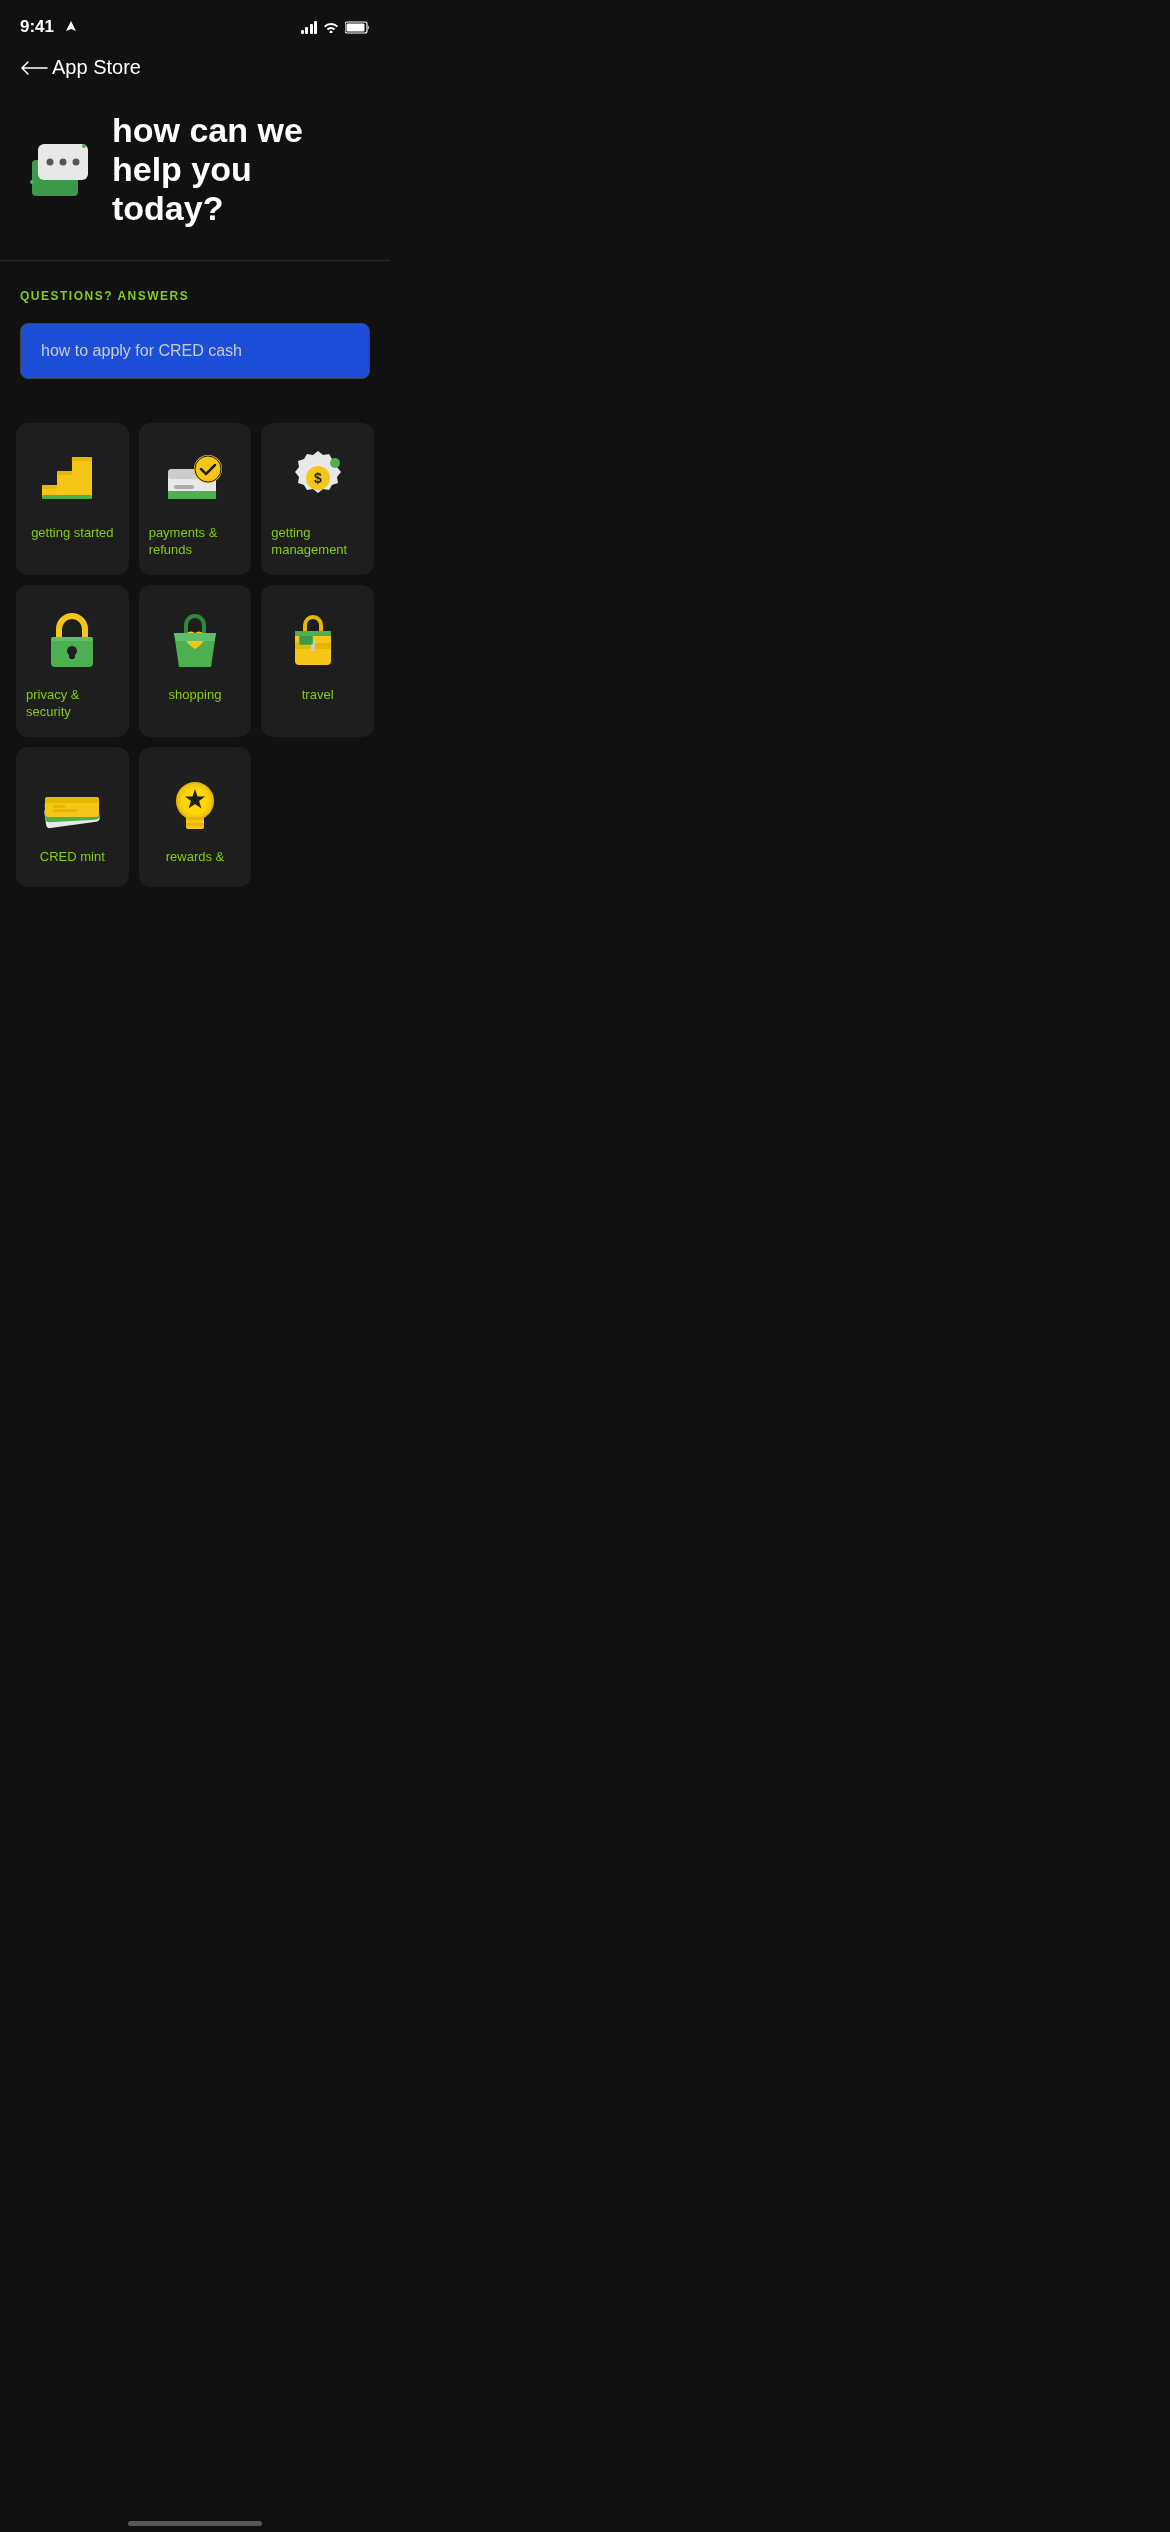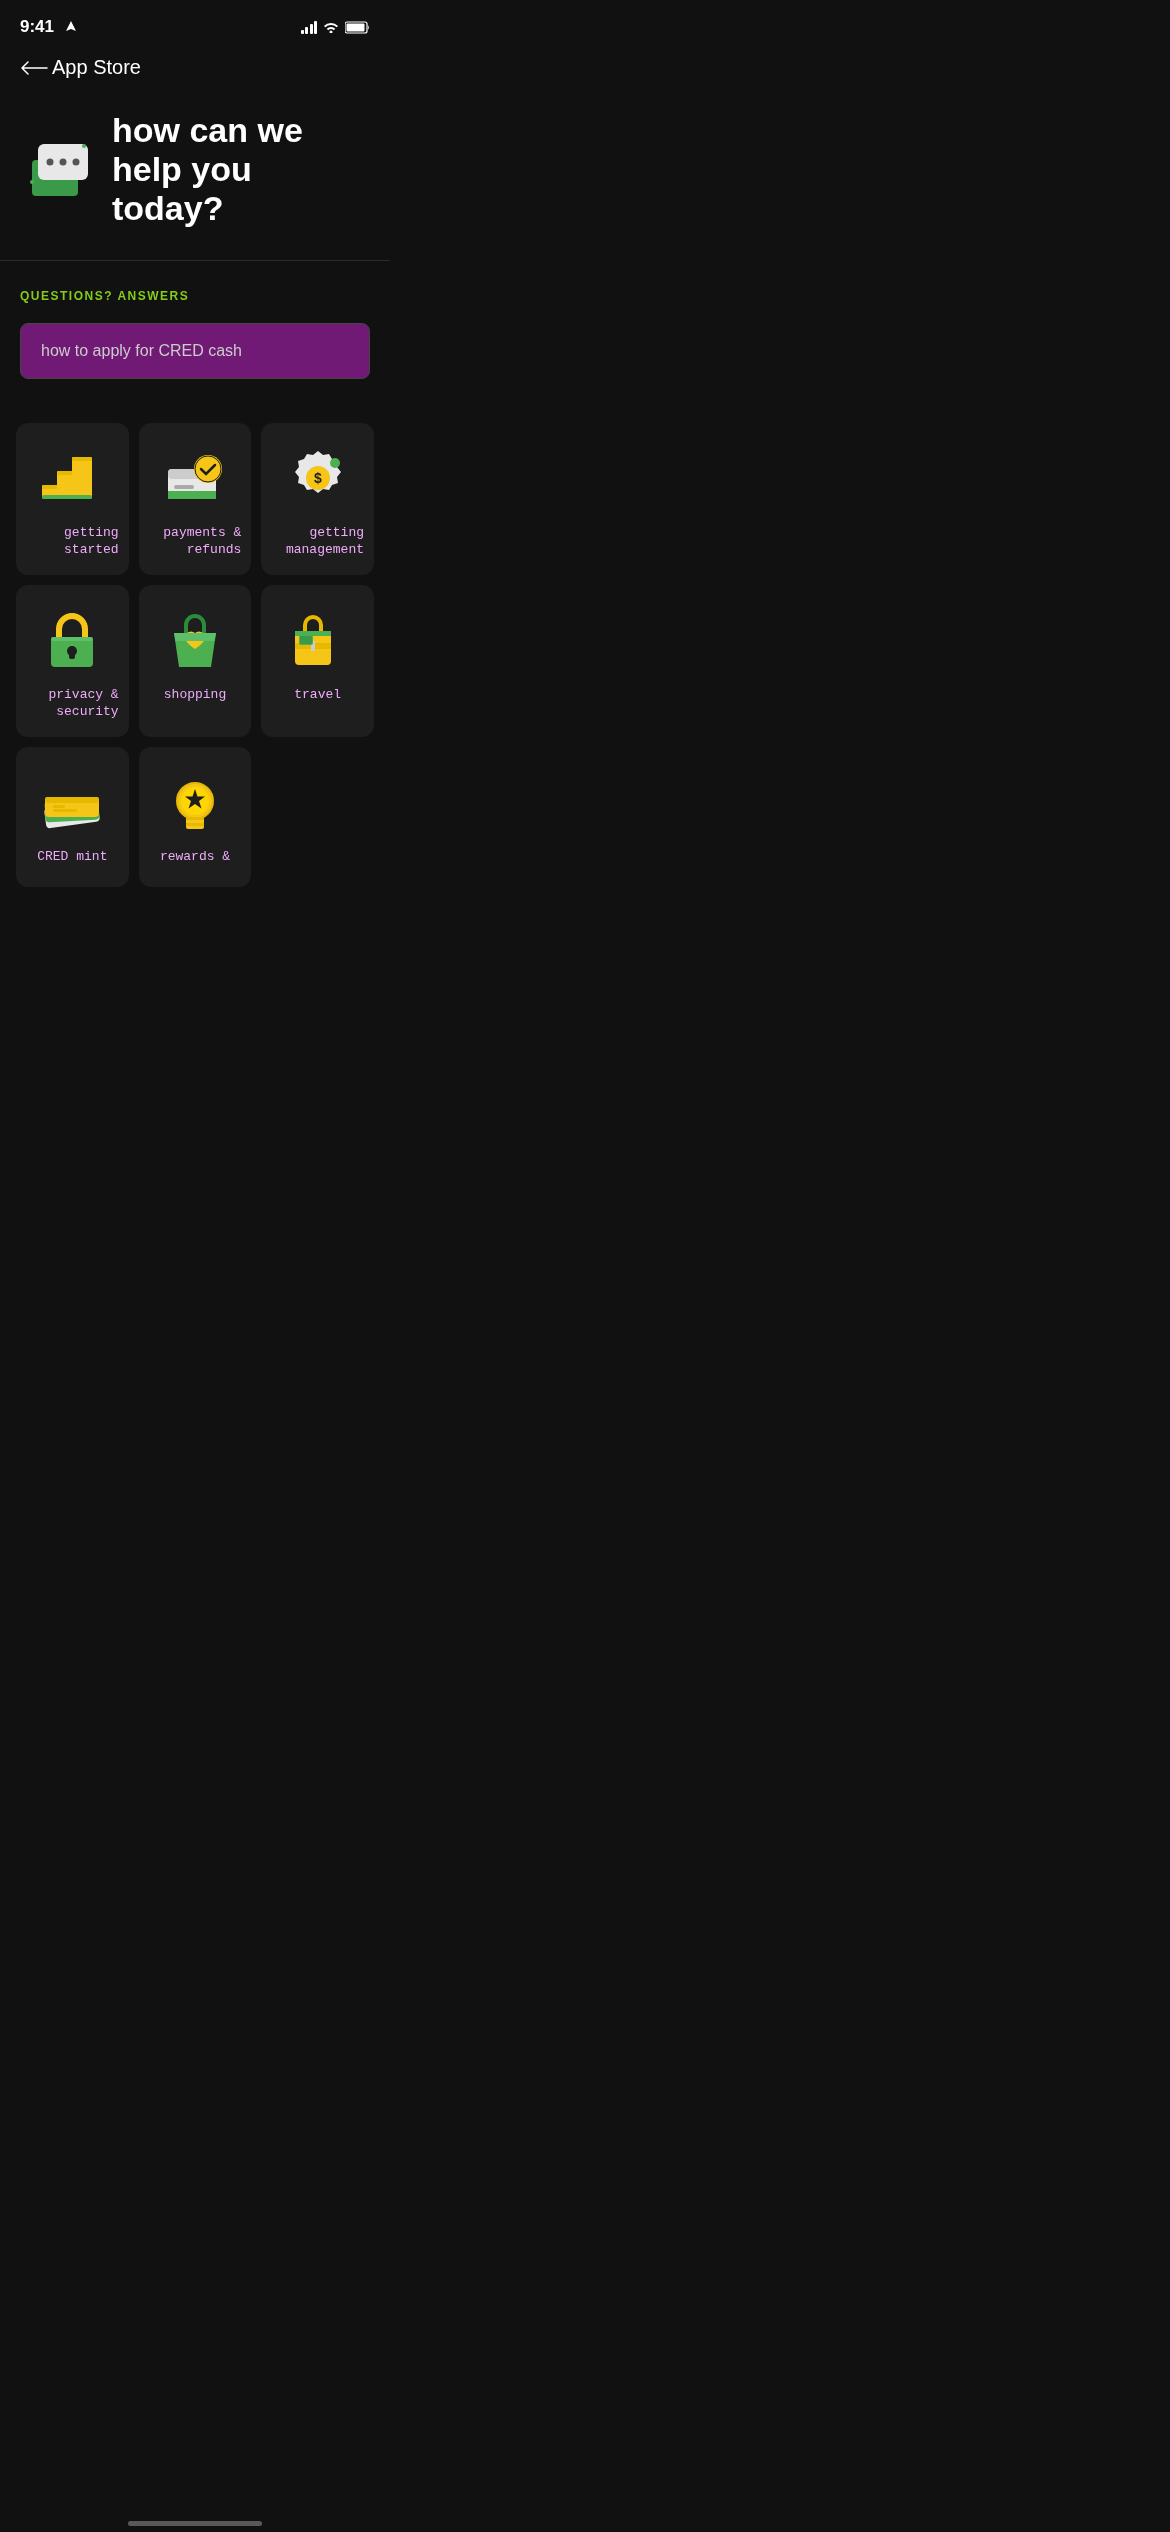--- a/index.html
+++ b/index.html
@@ -105,21 +105,21 @@
       letter-spacing: 1.5px;
       color: #84cc16;
       margin-bottom: 20px;
     }
 
     
     .search-box {
       border: 1px solid #444444;
       border-radius: 8px;
       padding: 18px 20px;
-      background: #701a75;
+      background: #1d4ed8;
       color: #cccccc;
       font-size: 16px;
       width: 100%;
       cursor: pointer;
     }
 
     
     .categories-grid {
       display: grid;
       grid-template-columns: 1fr 1fr 1fr;
@@ -142,24 +142,23 @@
       width: 70px;
       height: 70px;
       margin-bottom: 12px;
       display: flex;
       align-items: center;
       justify-content: center;
     }
 
     .category-label {
       font-size: 13px;
-      color: #f0abfc;
-      text-align: right;
+      color: #84cc16;
+      text-align: left;
       line-height: 1.3;
-      font-family: Liberation Mono, monospace;
     }
 
     
     .home-indicator {
       display: flex;
       justify-content: center;
       padding: 8px 0 6px 0;
       position: fixed;
       bottom: 0;
       left: 0;

